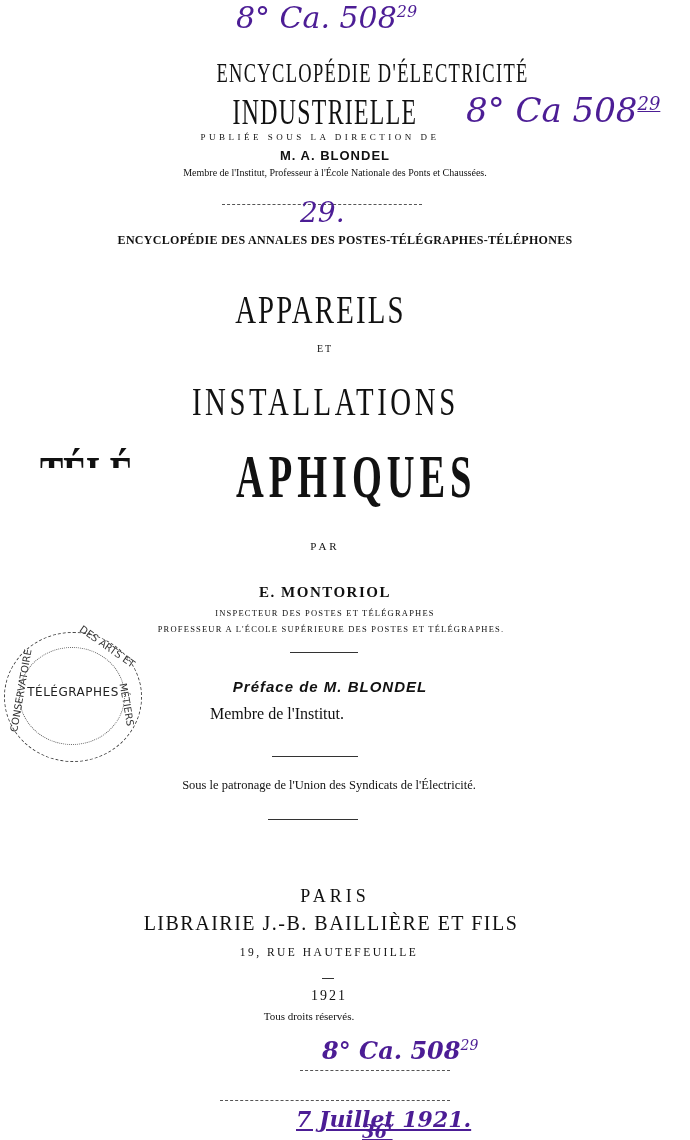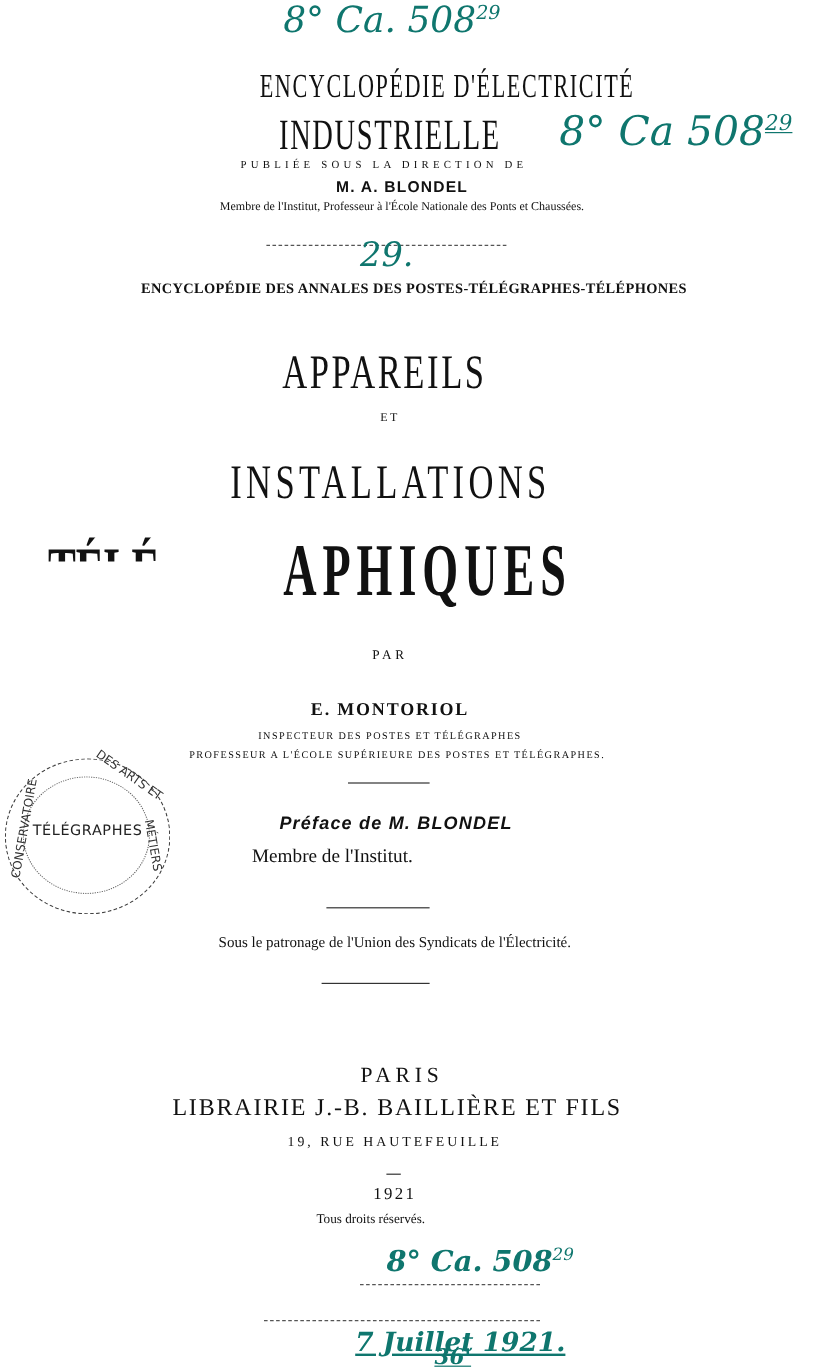--- a/index.html
+++ b/index.html
@@ -1,20 +1,20 @@
 <!DOCTYPE html>
 <html><head>
 <meta charset="utf-8">
 <style>
   html, body { margin: 0; padding: 0; background: #ffffff; }
   body { width: 690px; height: 1140px; position: relative; overflow: hidden;
          font-family: "Liberation Serif", "DejaVu Serif", serif; color: #111; }
   .abs { position: absolute; }
   .c { left: 0; width: 690px; text-align: center; }
-  .hand { font-family: "DejaVu Serif", serif; font-style: italic; color: #0f766e; }
+  .hand { font-family: "DejaVu Serif", serif; font-style: italic; color: #4c1d95; }
   .cond { display: inline-block; transform: scaleX(0.62); transform-origin: center; }
   .rule { position: absolute; height: 1px; background: #333; }
   .dotrule { position: absolute; height: 0; border-top: 1px dashed #555; }
   .sans { font-family: "Liberation Sans", "DejaVu Sans", sans-serif; }
   .stamp { position: absolute; left: 4px; top: 632px; width: 136px; height: 128px;
            border: 1.5px dashed #444; border-radius: 50%; }
   .stamp .inner { position: absolute; left: 14px; top: 14px; width: 104px; height: 96px;
                   border: 1px dotted #666; border-radius: 50%; }
   .stamp .lbl { position: absolute; left: 0; width: 136px; top: 52px; text-align: center;
                 font-size: 12px; letter-spacing: 0.5px; color: #222; font-family: "DejaVu Sans", sans-serif; }

